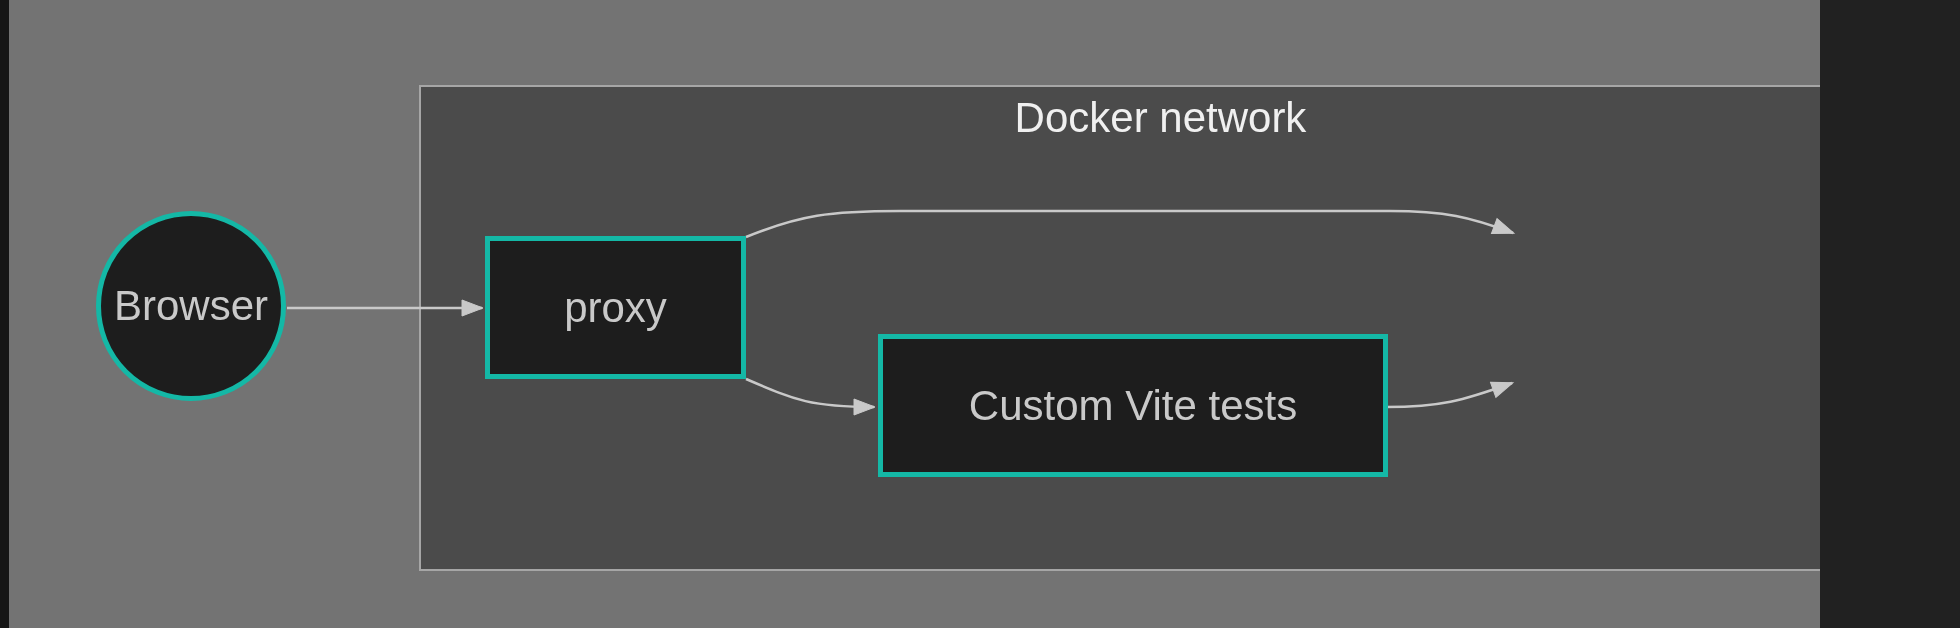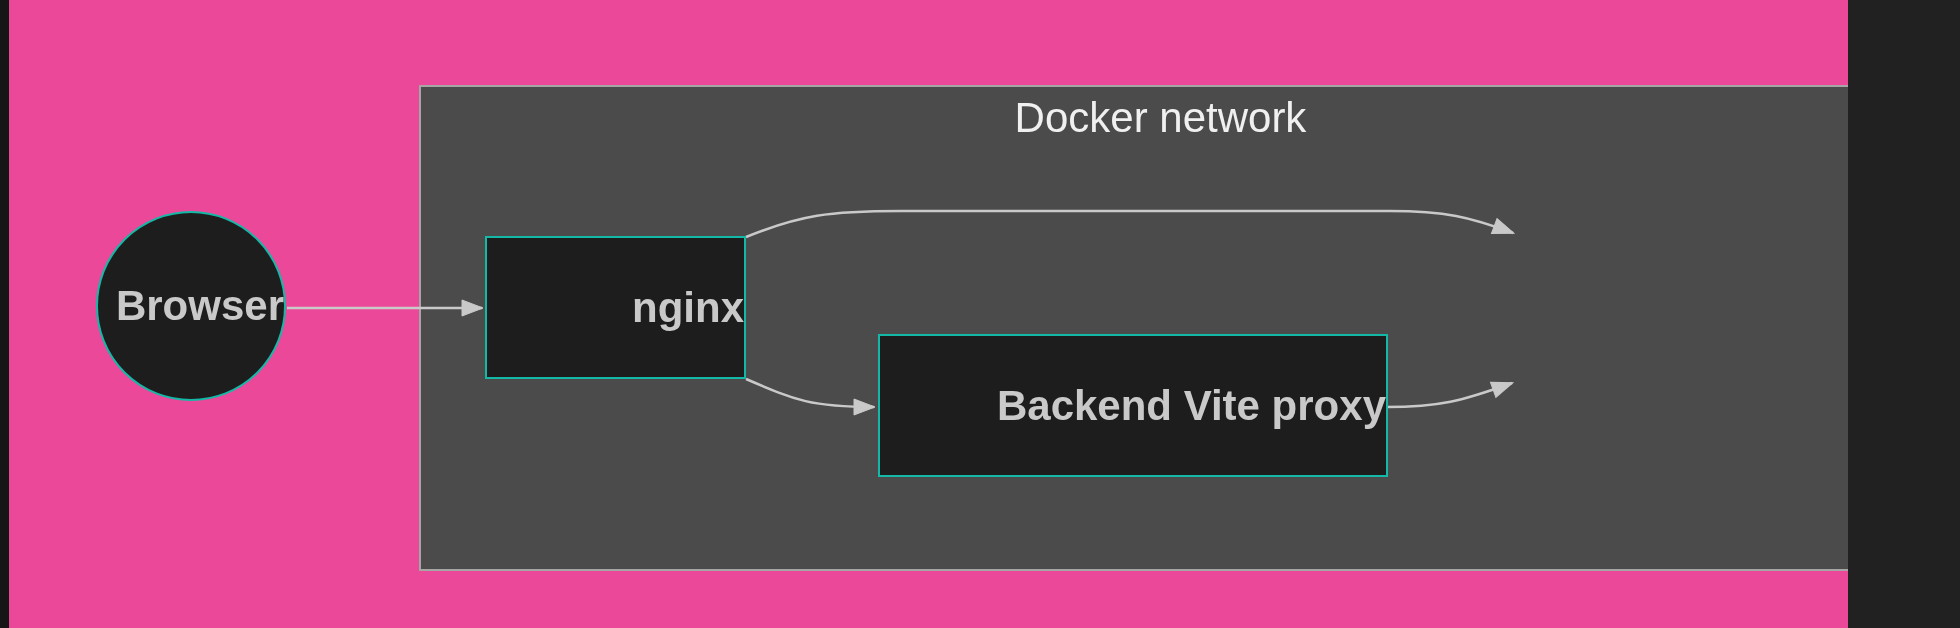--- a/index.html
+++ b/index.html
@@ -1,23 +1,22 @@
 <!DOCTYPE html>
 <html><head>
 <meta charset="utf-8">
 <style>
   html, body { margin: 0; padding: 0; background: #212121; }
   .stage {
     position: relative;
     width: 1820px;
     height: 628px;
-    background: #ec4899;
+    background: #737373;
     overflow: hidden;
     font-family: "Liberation Sans", "DejaVu Sans", sans-serif;
-    padding-left: 28px;
   }
   .left-strip {
     position: absolute;
     left: 0; top: 0;
     width: 9px; height: 628px;
     background: #161616;
   }
   .cluster {
     position: absolute;
     left: 419px; top: 85px;
@@ -36,29 +35,28 @@
     letter-spacing: 0px;
   }
   .edges-svg {
     position: absolute;
     left: 0; top: 0;
     width: 1960px; height: 628px;
   }
   .node {
     position: absolute;
     background: #1d1d1d;
-    border: 2px solid #14b8a6;
+    border: 5px solid #14b8a6;
     box-sizing: border-box;
     display: flex;
     align-items: center;
-    justify-content: flex-end;
+    justify-content: center;
     color: #c9c9c9;
     font-size: 42px;
     white-space: nowrap;
-    font-weight: bold;
   }
   .node-circle {
     left: 96px; top: 211px;
     width: 190px; height: 190px;
     border-radius: 50%;
   }
   .node-nginx   { left: 485px;  top: 236px; width: 261px; height: 143px; }
   .node-proxy   { left: 878px;  top: 334px; width: 510px; height: 143px; }
   .node-backend { left: 1518px; top: 235px; width: 317px; height: 145px; }
   .edge-label {
@@ -99,22 +97,22 @@
     <path d="M746,379 C795,400 810,407 874,407" fill="none" stroke="#c9c9c9" stroke-width="2.5" marker-end="url(#arrow)"></path>
 
     <path d="M1386,407 C1440,407 1462,401 1512,383" fill="none" stroke="#c9c9c9" stroke-width="2.5" marker-end="url(#arrow)"></path>
   </svg>
 
   <div class="node node-circle">
     <span>Browser</span>
   </div>
 
   <div class="node node-nginx">
-    <span>nginx</span>
+    <span>proxy</span>
   </div>
 
   <div class="node node-proxy">
-    <span>Backend Vite proxy</span>
+    <span>Custom Vite tests</span>
   </div>
 
 
 
 </div>
 
 </body></html>

